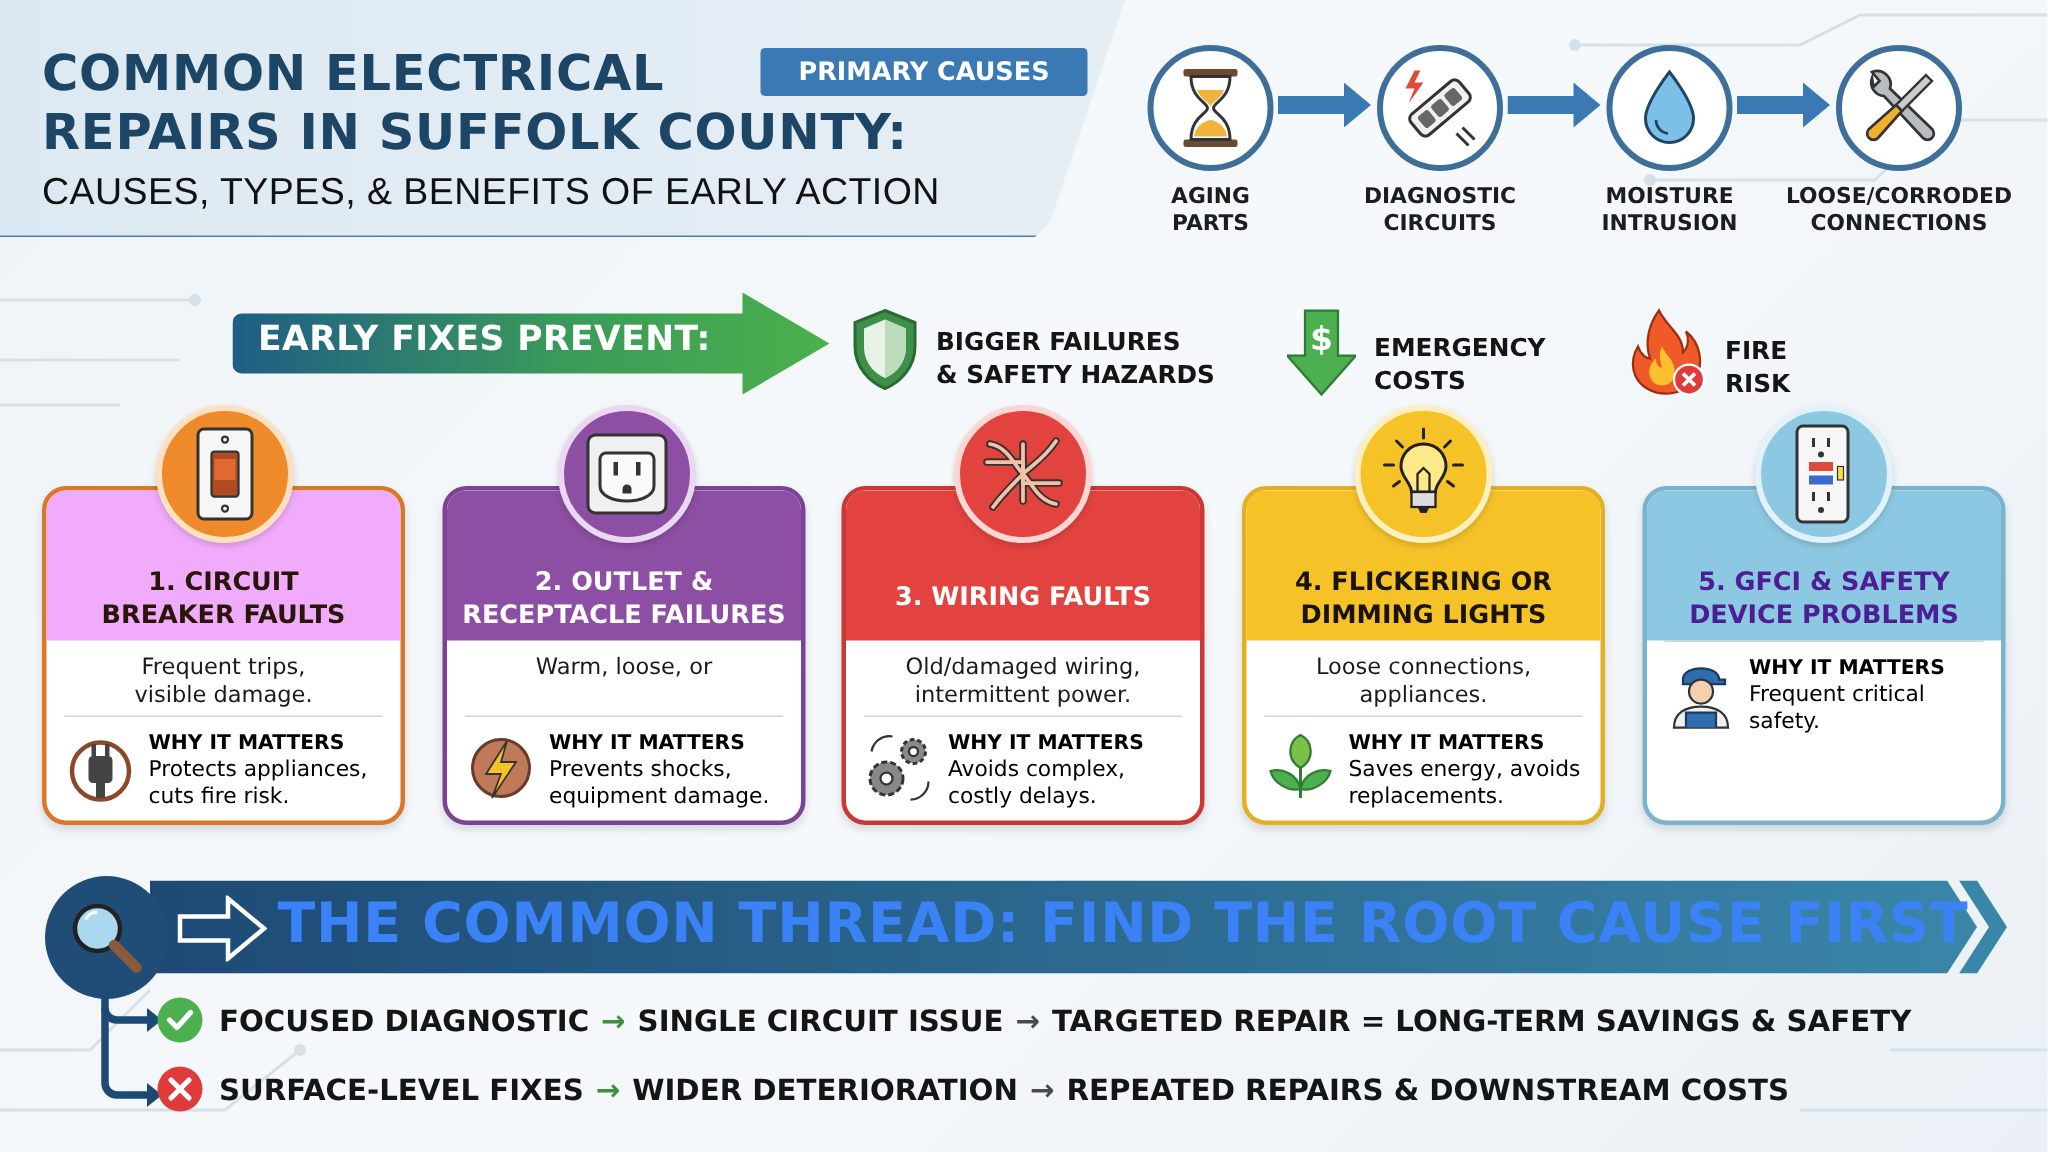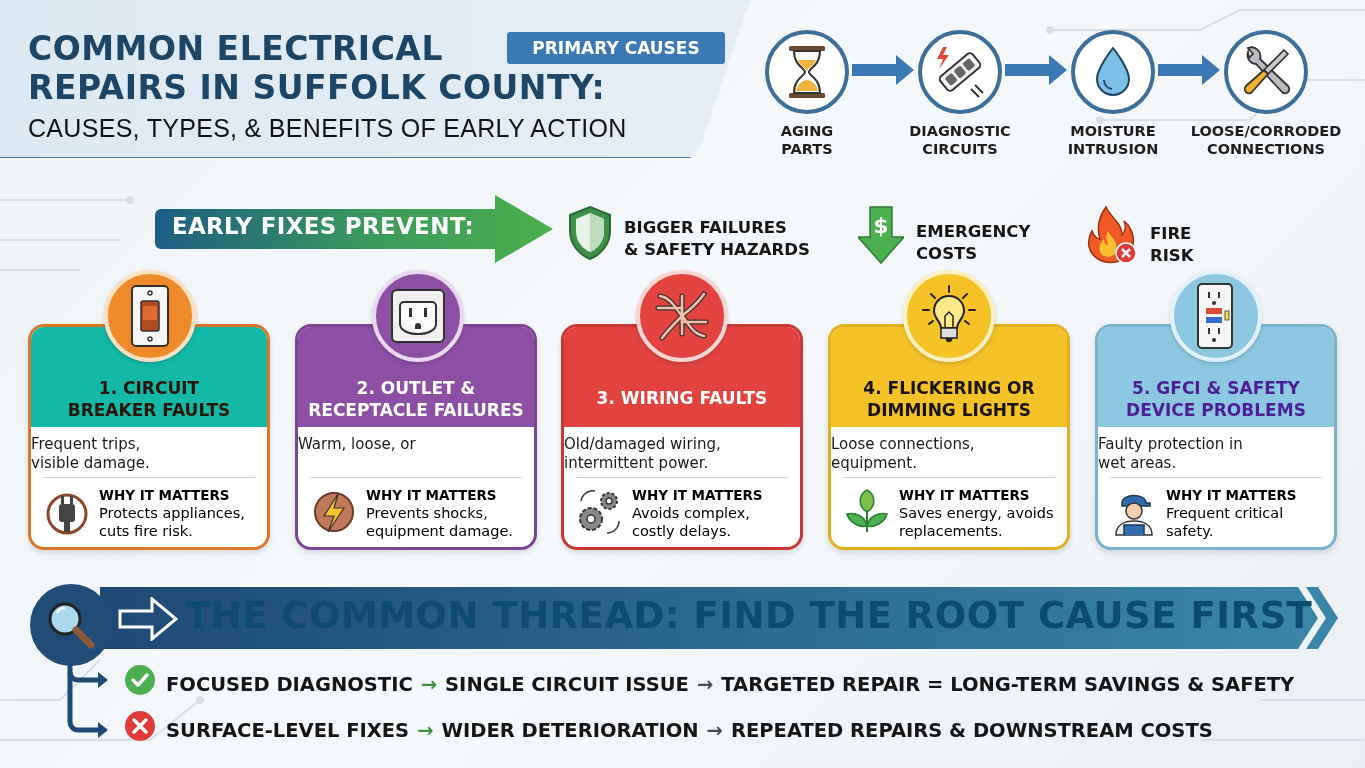--- a/index.html
+++ b/index.html
@@ -19,32 +19,32 @@
 .flow-arrow{position:absolute;top:55px;height:30px}
 
 .early{position:absolute;left:155px;top:195px;width:398px;height:68px}
 .early-text{position:absolute;left:18px;top:16px;color:#fff;font-family:"DejaVu Sans",sans-serif;font-weight:bold;font-size:23px;letter-spacing:0.3px}
 .prevent-item{position:absolute;top:205px;display:flex;align-items:flex-end}
 .prevent-label{font-family:"DejaVu Sans",sans-serif;font-weight:bold;font-size:16.5px;line-height:22px;color:#151515;margin-left:12px}
 
 .card{position:absolute;top:324px;width:242px;height:226px;border-radius:16px;border:3px solid;overflow:hidden;background:#fff;box-shadow:0 3px 6px rgba(0,0,0,0.12)}
 .card-head{height:100px;position:relative;display:flex;align-items:flex-end;justify-content:center;padding-bottom:6px}
 .card-title{font-family:"DejaVu Sans",sans-serif;font-weight:bold;font-size:17px;line-height:22px;text-align:center}
-.card-desc{font-family:"DejaVu Sans",sans-serif;font-size:15px;line-height:19px;color:#1a1a1a;padding-top:8px;height:50px}
+.card-desc{text-align:center;font-family:"DejaVu Sans",sans-serif;font-size:15px;line-height:19px;color:#1a1a1a;padding-top:8px;height:50px}
 .card-divider{margin:0 12px;height:1px;background:#d4d4d4}
 .card-why{display:flex;align-items:flex-start;padding:8px 8px 0 10px}
 .why-icon{width:52px;height:52px;flex:0 0 52px;display:flex;align-items:center;justify-content:center;margin-right:6px}
 .why-text{font-family:"DejaVu Sans",sans-serif;font-size:14.5px;line-height:18px;color:#000000}
 .why-head{font-weight:bold;font-size:13.5px}
 .card-icon{position:absolute;top:270px;width:92px;height:92px;border-radius:50%;border:4px solid #fff;display:flex;align-items:center;justify-content:center;box-shadow:0 2px 4px rgba(0,0,0,0.15)}
 
 .thread-bar{position:absolute;left:100px;top:587px;width:1238px;height:62px}
-.thread-text{position:absolute;left:185px;top:594px;color:#0c4a6e;font-family:"DejaVu Sans",sans-serif;font-weight:bold;font-size:37px;letter-spacing:0.5px}
+.thread-text{position:absolute;left:185px;top:594px;color:#3b82f6;font-family:"DejaVu Sans",sans-serif;font-weight:bold;font-size:37px;letter-spacing:0.5px}
 .mag-circle{position:absolute;left:30px;top:584px;width:82px;height:82px;border-radius:50%;background:#1f4d78;display:flex;align-items:center;justify-content:center}
-.outcome{position:absolute;left:124px;display:flex;align-items:flex-end}
+.outcome{position:absolute;left:104px;display:flex;align-items:center}
 .outcome-text{font-family:"DejaVu Sans",sans-serif;font-weight:bold;font-size:19.5px;color:#151515;margin-left:10px;white-space:nowrap}
 .arr-g{color:#3f8f3f;margin:0 8px}
 .arr-d{color:#4a4a4a;margin:0 8px}
 </style>
 </head>
 <body>
 
 <svg class="circuit" width="1365" height="768" viewBox="0 0 1365 768">
   <g stroke="#d6e0e8" stroke-width="2" fill="none">
     <path d="M1050 30 H1200 L1240 10 H1365"></path>
@@ -175,21 +175,21 @@
     <circle cx="40" cy="48" r="10" fill="#e03a3a" stroke="#fff" stroke-width="1.5"></circle>
     <path d="M36 44 L44 52 M44 44 L36 52" stroke="#fff" stroke-width="2.5"></path>
   </svg>
   <div class="prevent-label">
       <div>FIRE</div>
       <div>RISK</div>
     </div>
 </div>
 
 <div class="card" style="left:28px;border-color:#d9772a">
-  <div class="card-head" style="background:#14b8a6">
+  <div class="card-head" style="background:#f0abfc">
       <div class="card-title" style="color:#2a1608">
         <div>1. CIRCUIT</div>
         <div>BREAKER FAULTS</div>
       </div>
     </div>
   <div class="card-desc">
       <div>Frequent trips,</div>
       <div>visible damage.</div>
     </div>
   <div class="card-divider"></div>
@@ -303,21 +303,21 @@
 
 <div class="card" style="left:828px;border-color:#e2b020">
   <div class="card-head" style="background:#f5c228">
       <div class="card-title" style="color:#1a1408">
         <div>4. FLICKERING OR</div>
         <div>DIMMING LIGHTS</div>
       </div>
     </div>
   <div class="card-desc">
       <div>Loose connections,</div>
-      <div>equipment.</div>
+      <div>appliances.</div>
     </div>
   <div class="card-divider"></div>
   <div class="card-why">
     <div class="why-icon">
         <svg width="48" height="48" viewBox="0 0 48 48">
           <path d="M24 44 V24" stroke="#2e7d32" stroke-width="2"></path>
           <path d="M24 24 C14 18 16 6 24 2 C32 6 34 18 24 24Z" fill="#7cc04a" stroke="#2e7d32" stroke-width="1.5"></path>
           <path d="M24 38 C16 40 6 34 4 26 C12 24 22 28 24 38Z" fill="#4caf50" stroke="#2e7d32" stroke-width="1.5"></path>
           <path d="M24 38 C32 40 42 34 44 26 C36 24 26 28 24 38Z" fill="#4caf50" stroke="#2e7d32" stroke-width="1.5"></path>
         </svg>
@@ -347,24 +347,20 @@
     </svg>
 </div>
 
 <div class="card" style="left:1095px;border-color:#79b3cf">
   <div class="card-head" style="background:#8cc8e2">
       <div class="card-title" style="color:#4c1d95">
         <div>5. GFCI &amp; SAFETY</div>
         <div>DEVICE PROBLEMS</div>
       </div>
     </div>
-  <div class="card-desc">
-      <div>Faulty protection in</div>
-      <div>wet areas.</div>
-    </div>
   <div class="card-divider"></div>
   <div class="card-why">
     <div class="why-icon">
         <svg width="48" height="50" viewBox="0 0 48 50">
           <path d="M12 16 C12 6 36 6 36 16 H40 V19 H12Z" fill="#2f6db0" stroke="#1d3a5a" stroke-width="1.5"></path>
           <circle cx="24" cy="24" r="8" fill="#f4cfb0" stroke="#333" stroke-width="1.5"></circle>
           <path d="M6 48 C6 38 14 34 24 34 C34 34 42 38 42 48Z" fill="#f0f0f0" stroke="#333" stroke-width="1.5"></path>
           <path d="M14 48 V38 H34 V48" fill="#2f6db0" stroke="#1d3a5a" stroke-width="1.5"></path>
         </svg>
       </div>

